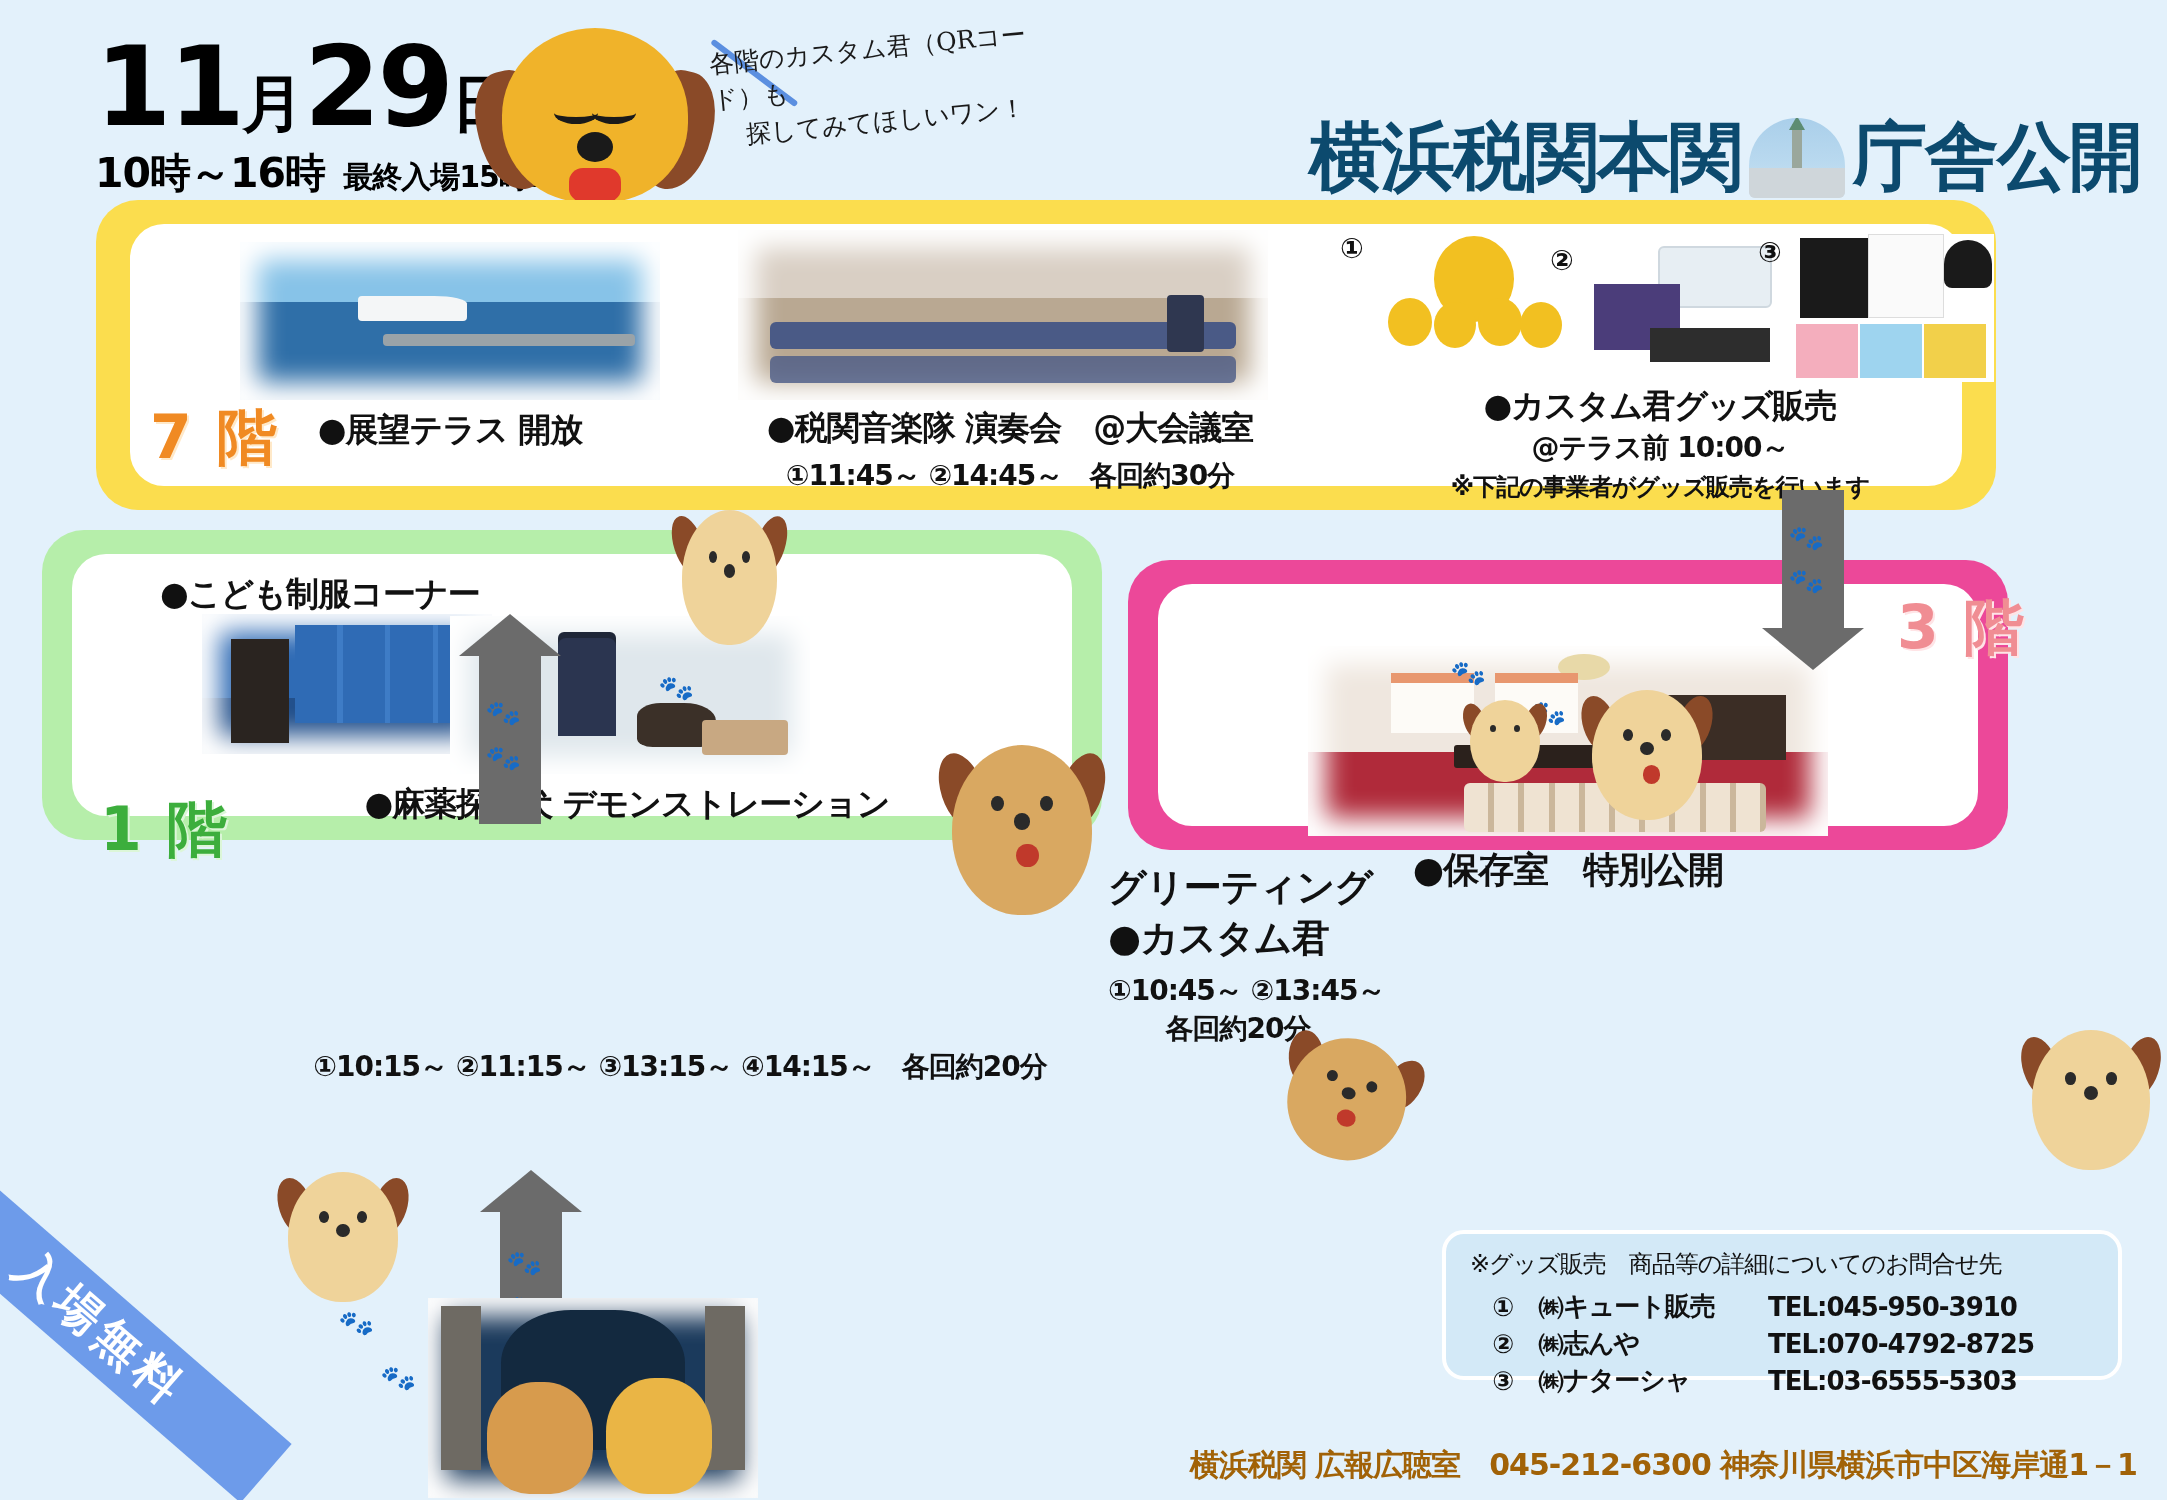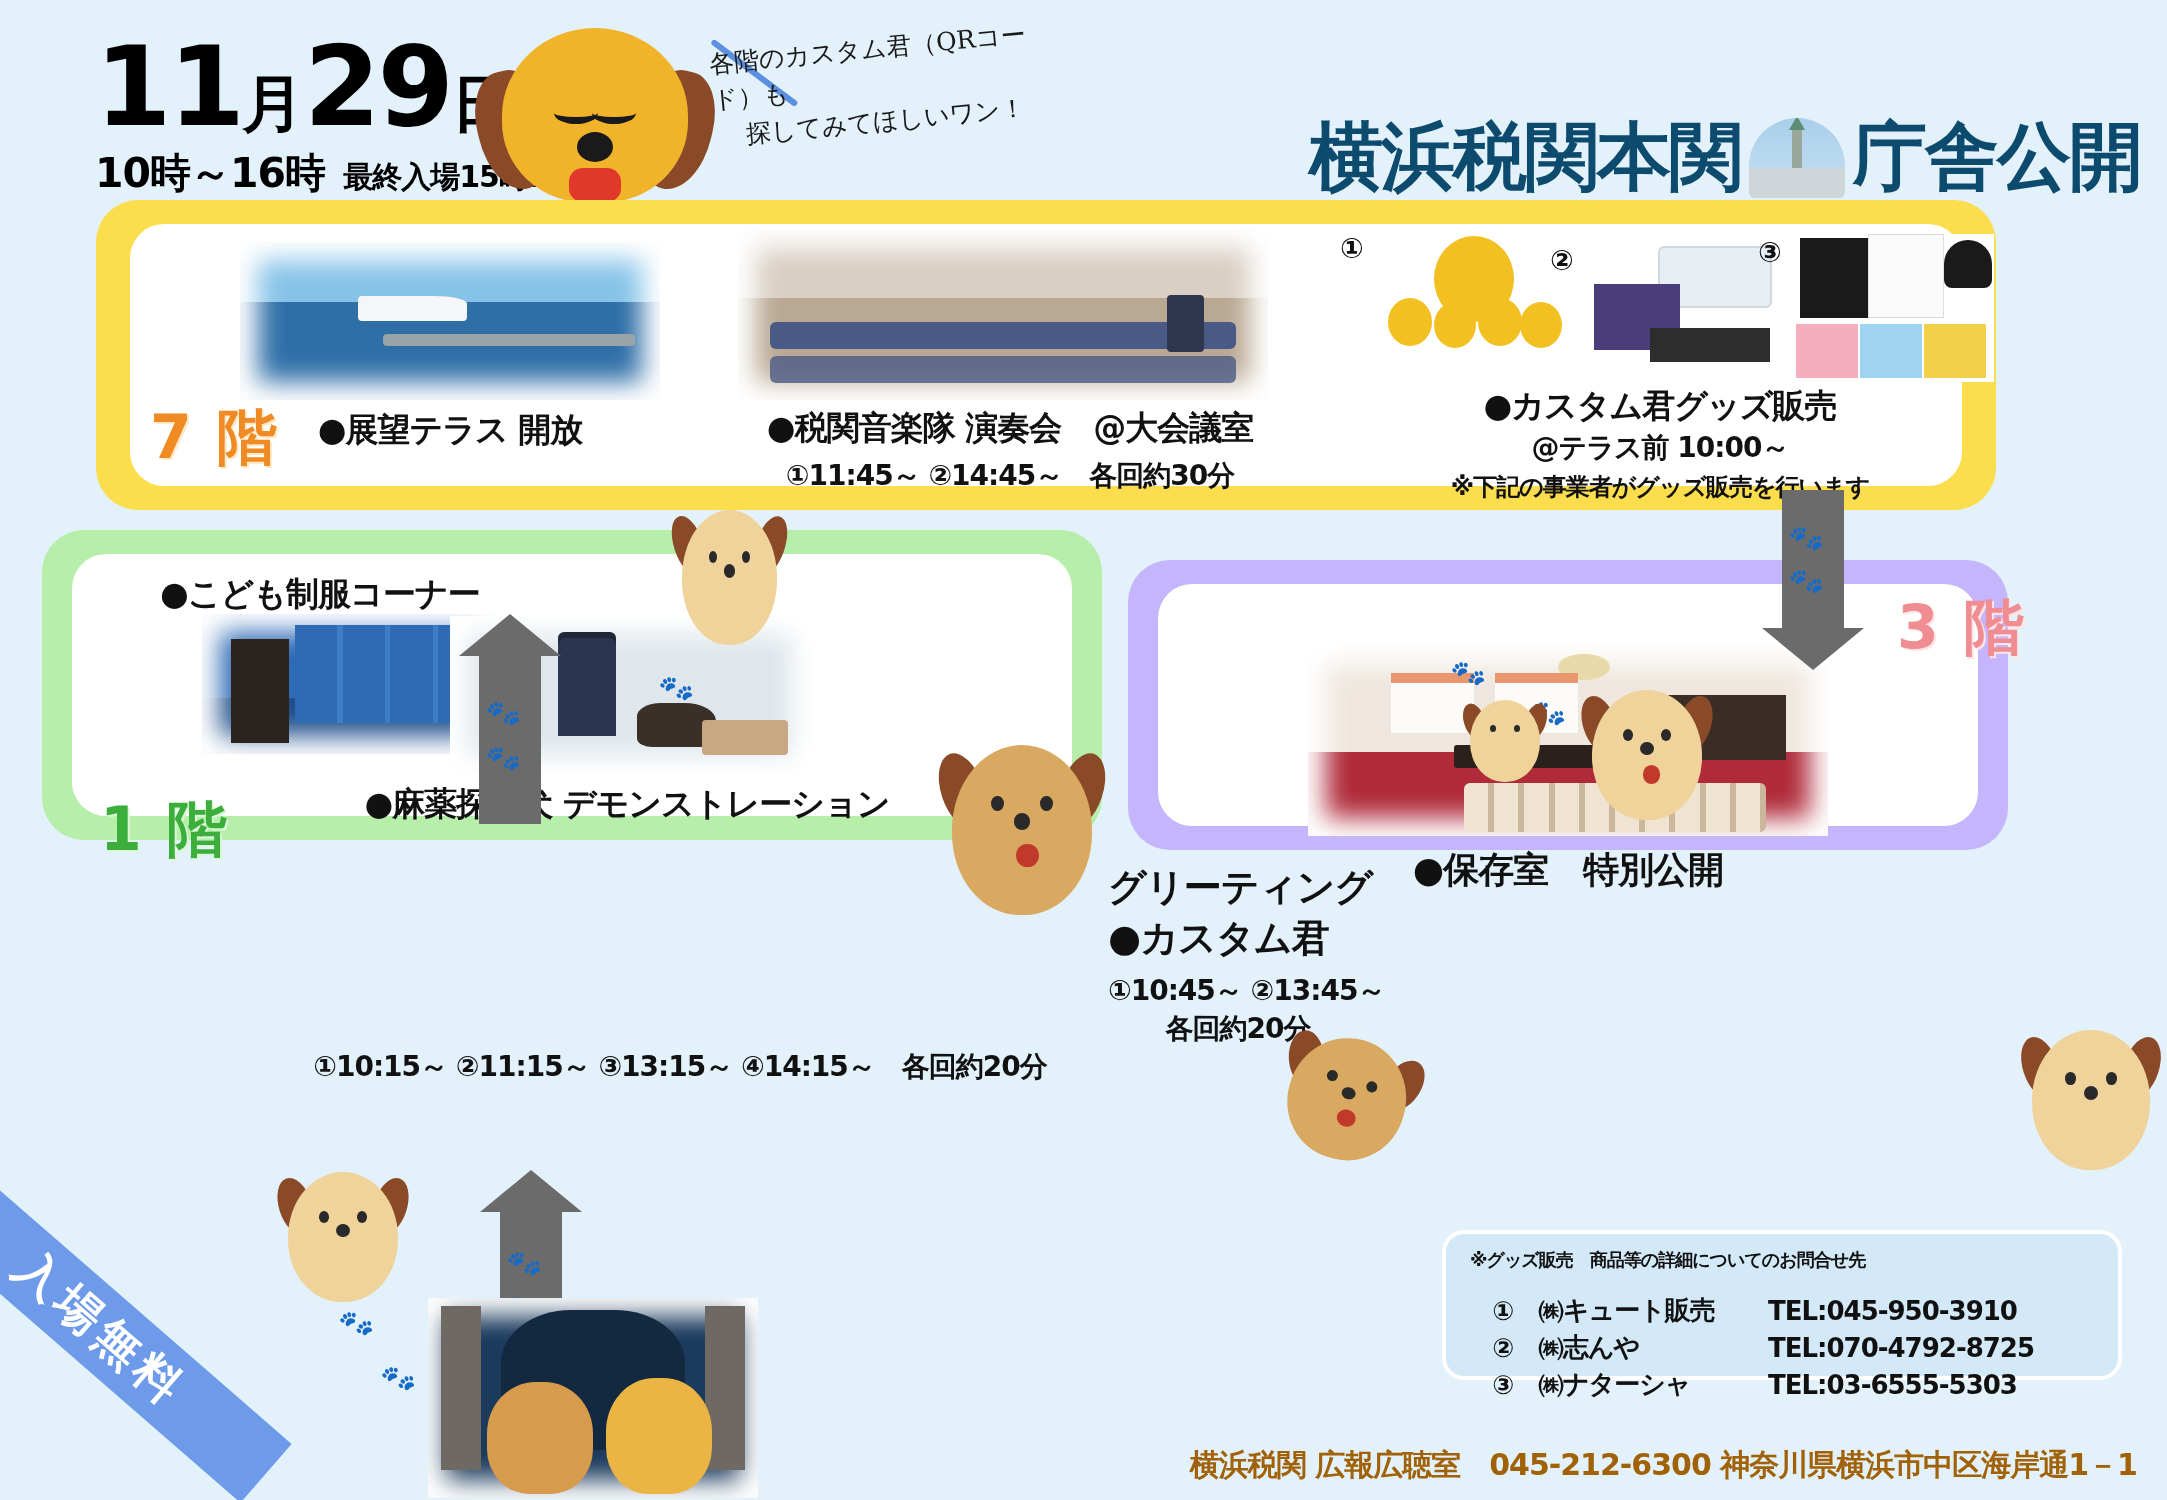--- a/index.html
+++ b/index.html
@@ -102,21 +102,21 @@
     position:absolute; background:#fff; border-radius:34px;
   }
 
   
   #panel7 { left:96px; top:200px; width:1900px; height:310px; background:#fbdd4e; }
   #panel7-inner { left:34px; top:24px; width:1832px; height:262px; }
   
   #panel1 { left:42px; top:530px; width:1060px; height:310px; background:#b6eeaa; }
   #panel1-inner { left:30px; top:24px; width:1000px; height:262px; }
   
-  #panel3 { left:1128px; top:560px; width:880px; height:290px; background:#c4b5fd; }
+  #panel3 { left:1128px; top:560px; width:880px; height:290px; background:#ec4899; }
   #panel3-inner { left:30px; top:24px; width:820px; height:242px; }
 
   .floor-label { position:absolute; font-size:60px; font-weight:bold; letter-spacing:2px; }
   #label7 { left:150px; top:398px; color:#f08a23; text-shadow:2px 2px 0 #ffe9c9; }
   #label1 { left:100px; top:790px; color:#3cae3c; text-shadow:2px 2px 0 #dcf6d8; }
   #label3 { left:1897px; top:588px; color:#f08d93; text-shadow:2px 2px 0 #ffe4e6; }
 
   
   .photo {
     position:absolute; overflow:hidden;
@@ -181,21 +181,21 @@
     border-radius:50%; transform:rotate(18deg);
   }
   .bubble span { position:relative; z-index:2; }
 
   
   .contact {
     position:absolute; left:1442px; top:1230px; width:680px; height:150px;
     background:#d3e9f7; border:4px solid #fff; border-radius:22px;
     padding:14px 24px; color:#111;
   }
-  .contact .title { font-size:18px; font-weight:bold; margin-bottom:20px; letter-spacing:-1px;}
+  .contact .title { font-size:24px; font-weight:normal; margin-bottom:8px; letter-spacing:-1px;}
   .contact table { border-collapse:collapse; font-size:26px; font-weight:bold; margin-left:22px;}
   .contact td { padding:1px 0; letter-spacing:-1px; white-space:nowrap; }
   .contact td.num { width:46px; }
   .contact td.nm  { width:230px; }
 
   
   .footer {
     position:absolute; right:30px; bottom:14px;
     font-size:30px; font-weight:bold; letter-spacing:-1px; color:#a16207;
   }

